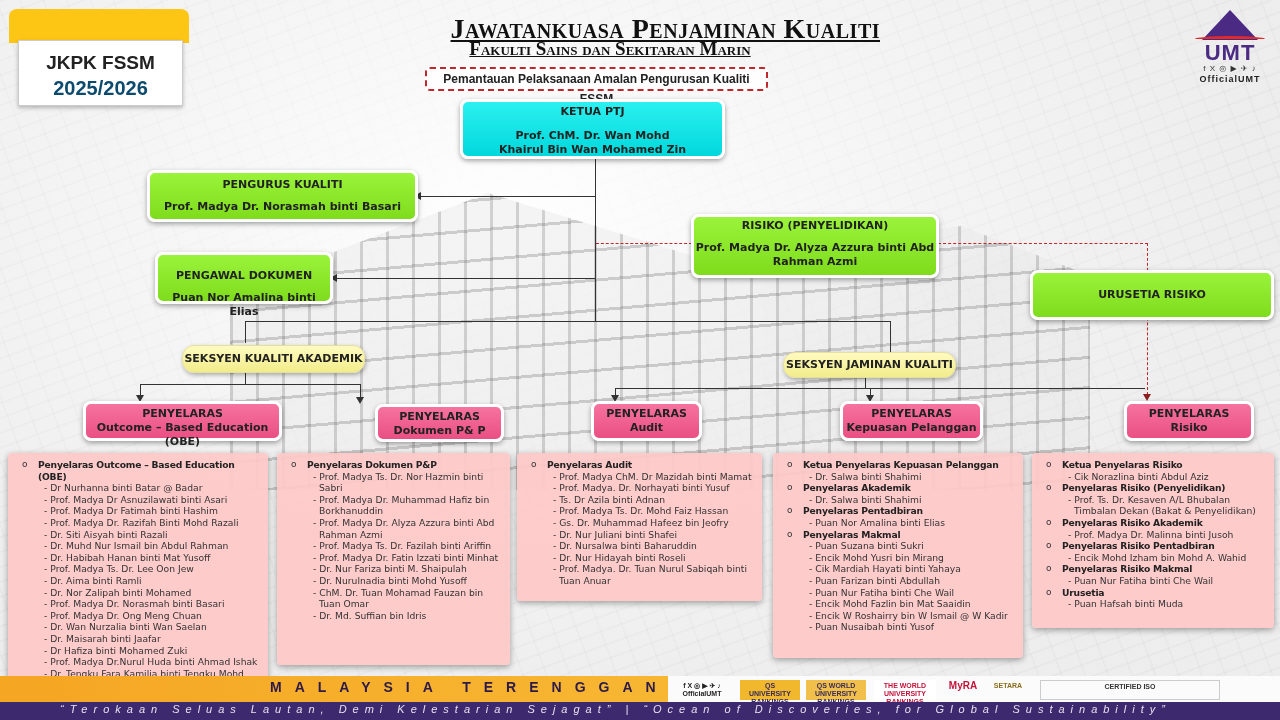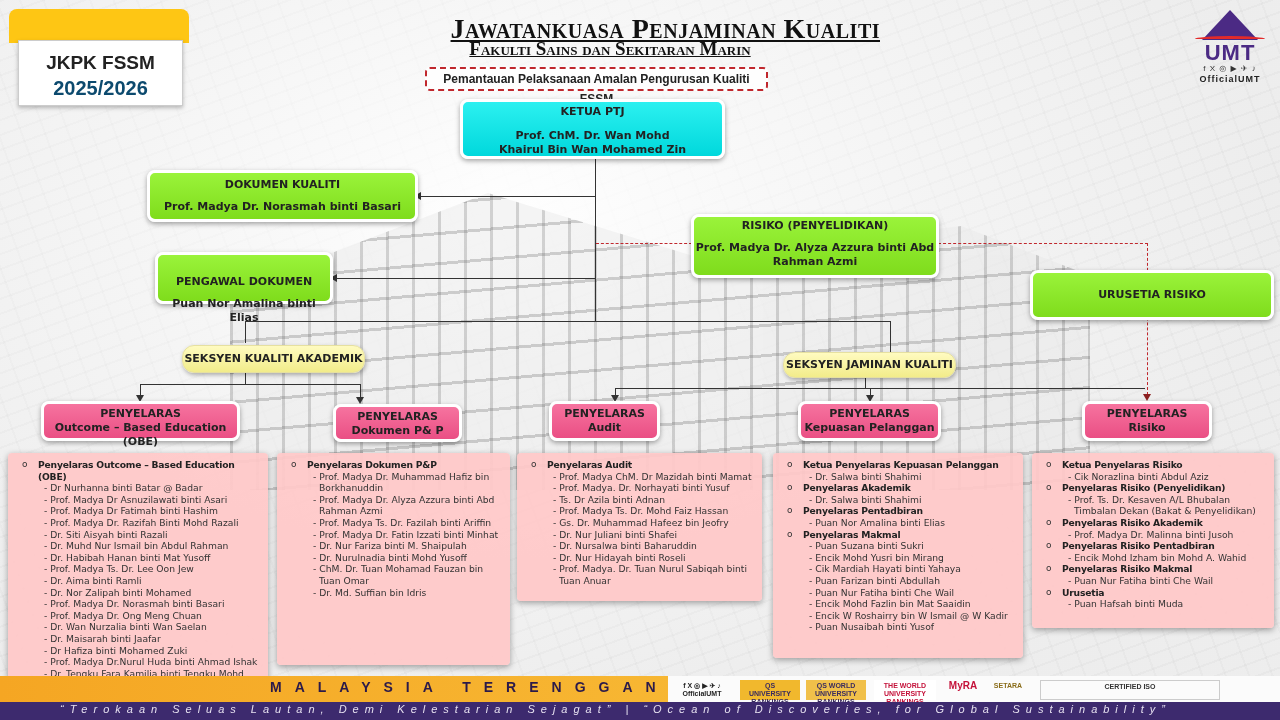--- a/index.html
+++ b/index.html
@@ -83,21 +83,21 @@
     font-size: 12px; line-height: 14px;
     border: 3px solid #fff; border-radius: 8px;
     box-shadow: 0 2px 5px rgba(0,0,0,0.35);
     font-family: "DejaVu Sans", sans-serif;
     font-weight: bold;
   }
   .node .t { display:block; font-size: 11px; }
   .node .n { display:block; font-size: 11px; }
   .cyan { background: linear-gradient(#2cf0f0, #00d8dc); }
   .green { background: linear-gradient(#9af33a, #7fdc1c); }
-  .pink { background: linear-gradient(#f6739f, #ea4f84); }
+  .pink { background: linear-gradient(#f6739f, #ea4f84); margin-left: 42px; }
   .yellow { background: linear-gradient(#fffbc0, #f2ec8a); border: 1px solid #e6e0a0; border-radius: 12px; box-shadow: 1px 2px 4px rgba(0,0,0,0.3); }
 
   
   .line { position: absolute; background: #333; }
   .dash-h { position: absolute; border-top: 1px dashed #c0272d; height: 0; }
   .dash-v { position: absolute; border-left: 1px dashed #c0272d; width: 0; }
   .arrow-d {
     position: absolute; width: 0; height: 0;
     border-left: 4px solid transparent; border-right: 4px solid transparent;
     border-top: 7px solid #333;
@@ -194,24 +194,24 @@
 <div class="arrow-d" style="left:611px; top:395px;"></div>
 <div class="line" style="left:870px; top:388px; width:1px; height:8px;"></div>
 <div class="arrow-d" style="left:866px; top:395px;"></div>
 <div class="arrow-d" style="left:1143px; top:394px; border-top-color:#8b2020;"></div>
 
 <div class="node cyan" style="left:460px; top:99px; width:265px; height:60px; padding-top:3px;">
   <span class="t">KETUA PTJ</span>
   <span class="n" style="margin-top:10px; padding:0 30px;">Prof. ChM. Dr. Wan Mohd Khairul Bin Wan Mohamed Zin</span>
 </div>
 <div class="node green" style="left:147px; top:170px; width:271px; height:52px; padding-top:5px;">
-  <span class="t">DOKUMEN KUALITI</span>
+  <span class="t">PENGURUS KUALITI</span>
   <span class="n" style="margin-top:8px;">Prof. Madya Dr. Norasmah binti Basari</span>
 </div>
-<div class="node green" style="left:155px; top:252px; width:178px; height:52px; padding-top:20px;">
+<div class="node green" style="left:155px; top:252px; width:178px; height:52px; padding-top:14px;">
   <span class="t">PENGAWAL DOKUMEN</span>
   <span class="n" style="margin-top:8px;">Puan Nor Amalina binti Elias</span>
 </div>
 <div class="node green" style="left:691px; top:214px; width:248px; height:64px; padding-top:2px;">
   <span class="t">RISIKO (PENYELIDIKAN)</span>
   <span class="n" style="margin-top:8px;">Prof. Madya Dr. Alyza Azzura binti Abd Rahman Azmi</span>
 </div>
 <div class="node green" style="left:1030px; top:270px; width:244px; height:50px; padding-top:15px;">
   <span class="t">URUSETIA RISIKO</span>
 </div>
@@ -264,20 +264,21 @@
     <div class="mem">Dr. Maisarah binti Jaafar</div>
     <div class="mem">Dr Hafiza binti Mohamed Zuki</div>
     <div class="mem">Prof. Madya Dr.Nurul Huda binti Ahmad Ishak</div>
     <div class="mem">Dr. Tengku Fara Kamilia binti Tengku Mohd Kamil</div>
   </div>
 <div class="panel" id="panel-1" style="left:277px; top:453px; width:233px; height:212px;">
     <div class="grp">
       <span class="bul">o</span>
       <div class="gt">Penyelaras Dokumen P&amp;P</div>
     </div>
+    <div class="mem">Prof. Madya Ts. Dr. Nor Hazmin binti Sabri</div>
     <div class="mem">Prof. Madya Dr. Muhammad Hafiz bin Borkhanuddin</div>
     <div class="mem">Prof. Madya Dr. Alyza Azzura binti Abd Rahman Azmi</div>
     <div class="mem">Prof. Madya Ts. Dr. Fazilah binti Ariffin</div>
     <div class="mem">Prof. Madya Dr. Fatin Izzati binti Minhat</div>
     <div class="mem">Dr. Nur Fariza binti M. Shaipulah</div>
     <div class="mem">Dr. Nurulnadia binti Mohd Yusoff</div>
     <div class="mem">ChM. Dr. Tuan Mohamad Fauzan bin Tuan Omar</div>
     <div class="mem">Dr. Md. Suffian bin Idris</div>
   </div>
 <div class="panel" id="panel-2" style="left:517px; top:453px; width:245px; height:148px;">

